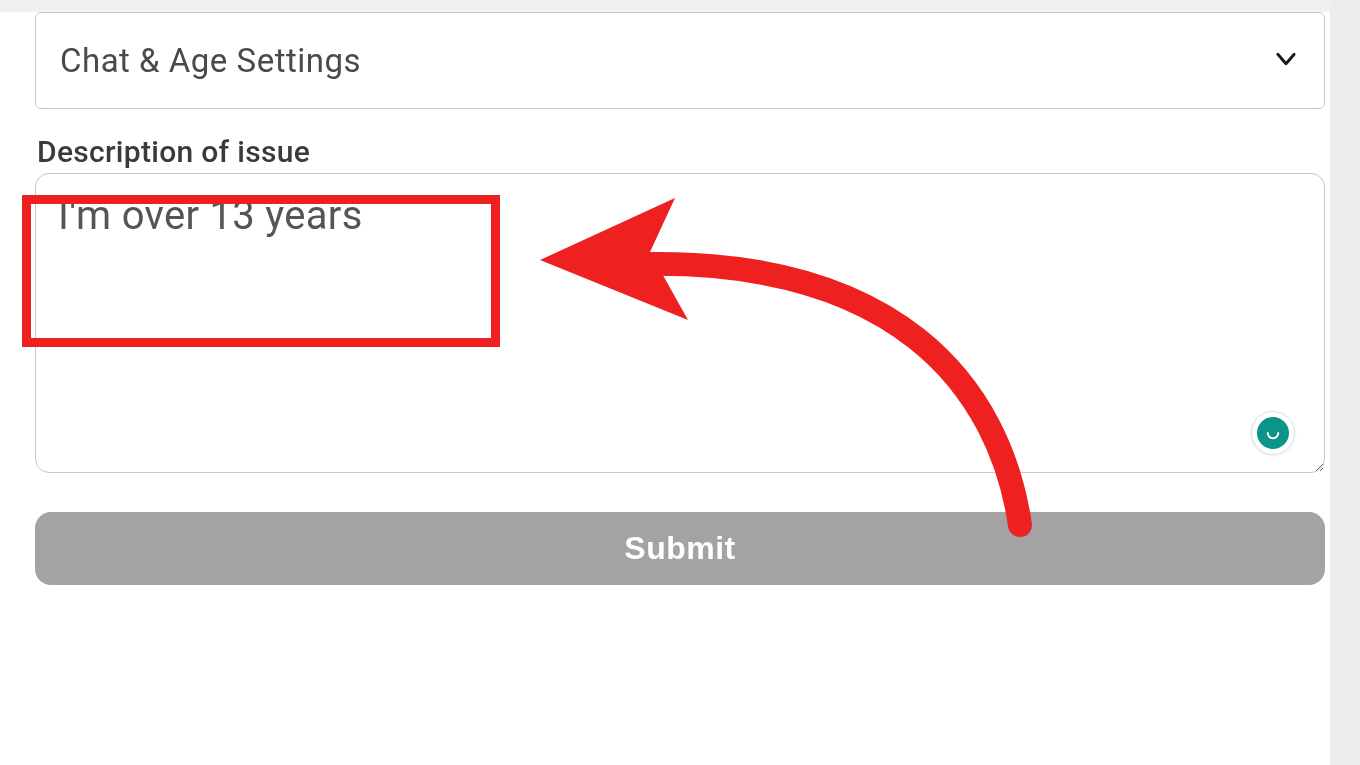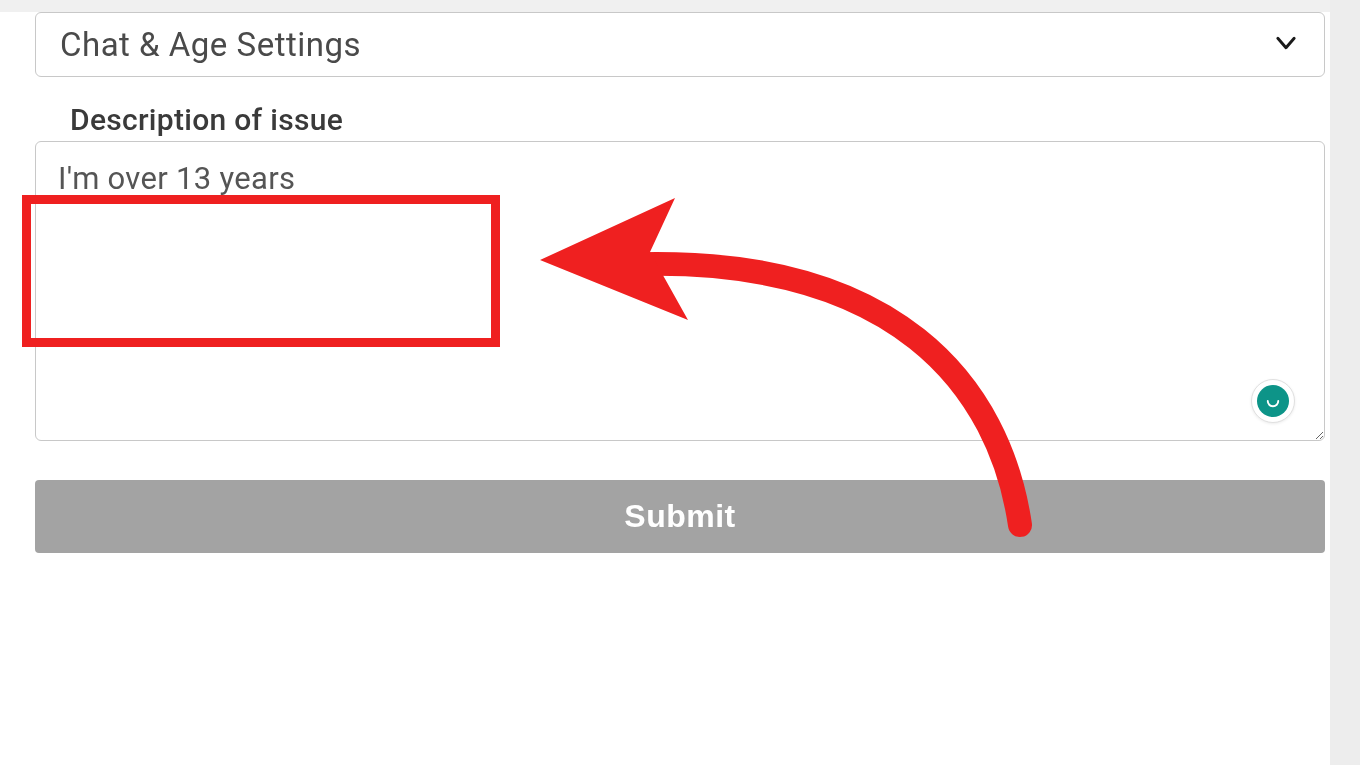--- a/index.html
+++ b/index.html
@@ -18,21 +18,21 @@
     .container {
       background: #ffffff;
       padding: 0 35px;
       position: relative;
       height: 100%;
     }
     .dropdown-field {
       width: 100%;
       border: 1px solid #c8c8c8;
       border-radius: 6px;
-      padding: 12px 24px;
+      padding: 28px 24px;
       margin-bottom: 12px;
       display: flex;
       justify-content: space-between;
       align-items: center;
       background: #fff;
       cursor: pointer;
     }
     .dropdown-field .label {
       font-size: 33px;
       color: #4a4a4a;
@@ -43,45 +43,44 @@
       height: 28px;
     }
     .field-label {
       font-size: 30px;
       color: #3a3a3a;
       font-weight: 500;
       margin-top: 25px;
       margin-bottom: 4px;
       padding-left: 2px;
       letter-spacing: 0.3px;
-      margin-left: 33px;
     }
     .textarea-wrapper {
       position: relative;
       width: 100%;
     }
     .description-textarea {
       width: 100%;
       height: 300px;
       border: 1px solid #c8c8c8;
-      border-radius: 6px;
+      border-radius: 14px;
       padding: 18px 22px;
-      font-size: 31px;
+      font-size: 40px;
       color: #555;
       font-family: inherit;
       resize: both;
       outline: none;
       letter-spacing: 0.3px;
     }
     .submit-button {
       width: 100%;
       background: #a3a3a3;
       color: #ffffff;
       border: none;
-      border-radius: 4px;
+      border-radius: 16px;
       padding: 18px 0;
       font-size: 32px;
       font-weight: 600;
       margin-top: 35px;
       cursor: pointer;
       letter-spacing: 0.5px;
     }
     .grammarly-badge {
       position: absolute;
       right: 30px;

